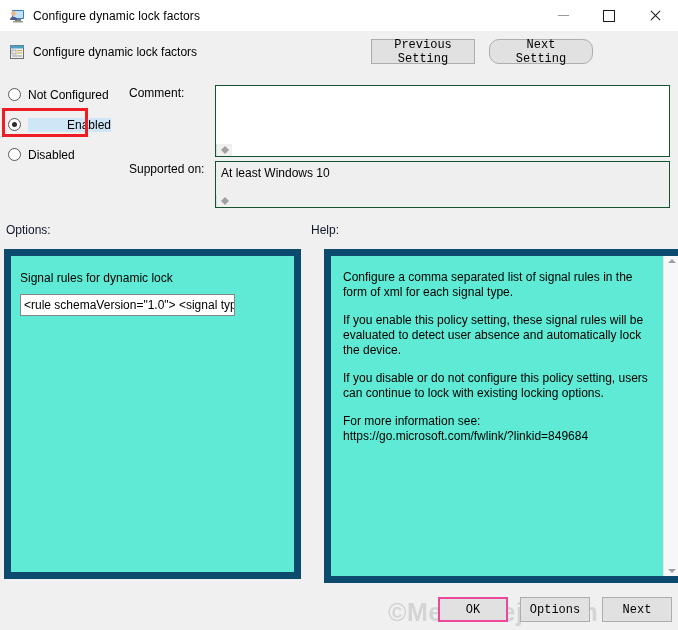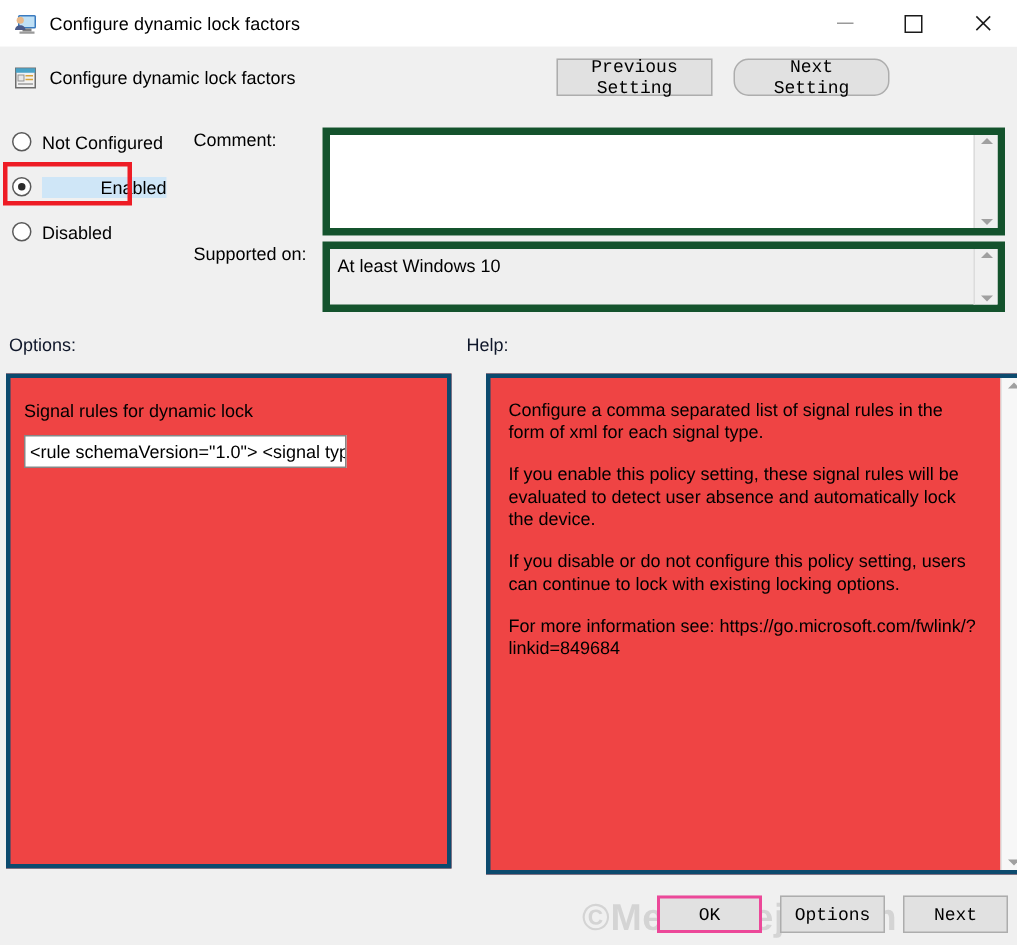--- a/index.html
+++ b/index.html
@@ -160,24 +160,25 @@
   .field-label {
     position: absolute;
     font-size: 12px;
     color: #000;
   }
   .lbl-comment   { left: 129px; top: 86px; }
   .lbl-supported { left: 129px; top: 162px; }
 
   .boxfield {
     position: absolute;
-    border: 5px solid #14532d;
+    border: 1px solid #14532d;
     box-sizing: border-box;
     background: #ffffff;
     display: flex;
+    flex-direction: column;
   }
   .boxfield.readonly { background: #efefef; }
   .bf-comment   { left: 215px; top: 85px;  width: 455px; height: 72px; }
   .bf-supported { left: 215px; top: 161px; width: 455px; height: 47px; }
   .bf-text {
     flex: 1 1 auto;
     padding: 4px 5px;
     font-size: 12px;
     color: #000;
     overflow: hidden;
@@ -203,23 +204,23 @@
   .chev.up   { border-bottom: 4px solid #a0a0a0; }
   .chev.down { border-top: 4px solid #a0a0a0; }
 
   
   .panel-label { position: absolute; font-size: 12px; color: #0f172a; }
   .lbl-options { left: 6px;   top: 223px; }
   .lbl-help    { left: 311px; top: 223px; }
 
   .panel {
     position: absolute;
-    border: 3px solid #0c4a6e;
-    box-sizing: border-box;
-    background: #ef4444;
+    border: 7px solid #0c4a6e;
+    box-sizing: border-box;
+    background: #5eead4;
     display: flex;
   }
   .panel-options { left: 4px;   top: 249px; width: 297px; height: 330px; }
   .panel-help    { left: 324px; top: 249px; width: 362px; height: 334px; }
   .panel-body {
     flex: 1 1 auto;
     padding: 14px 12px;
     overflow: hidden;
   }
   .panel-options .panel-body { padding: 15px 9px; }

